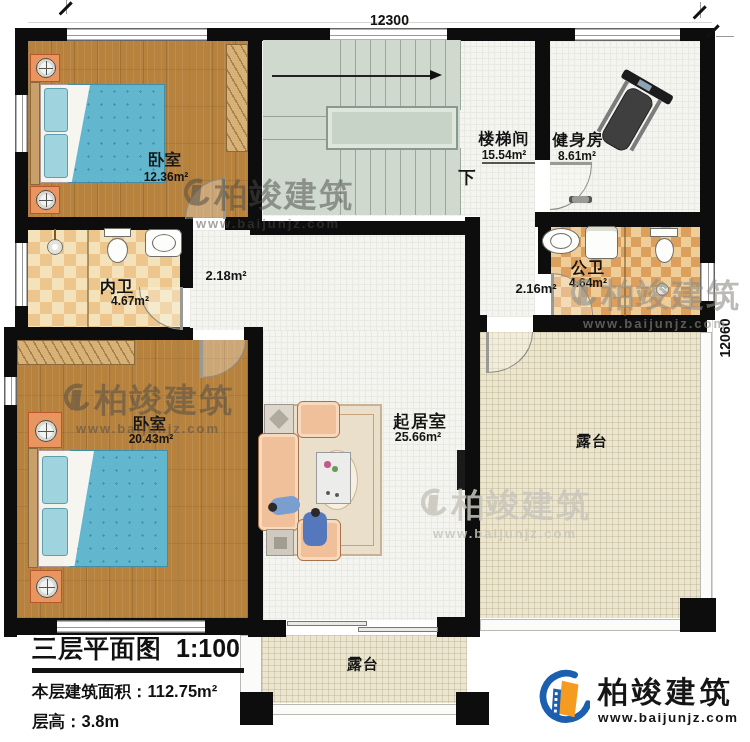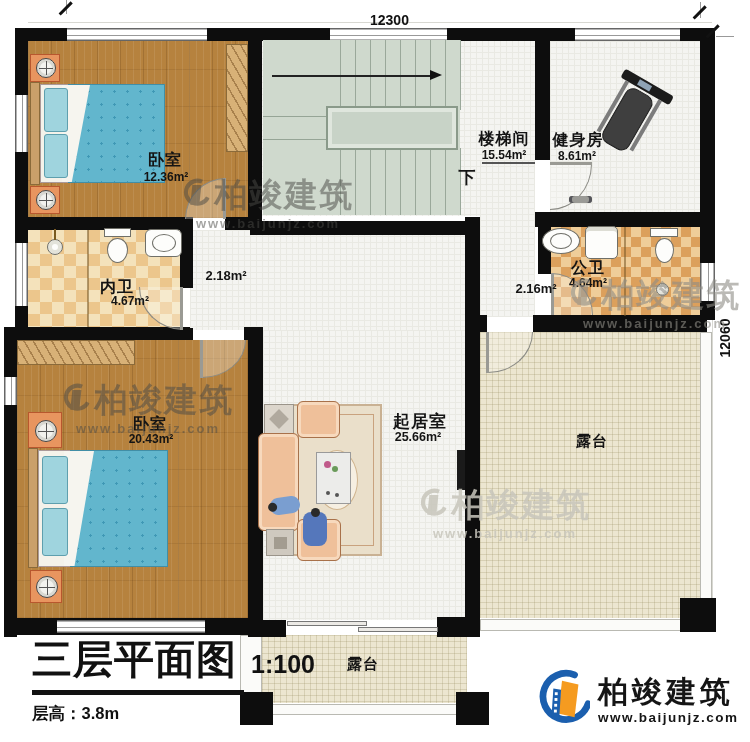--- a/index.html
+++ b/index.html
@@ -65,21 +65,21 @@
   .blanket{background-color:#62b6cd;background-image:radial-gradient(#3f98b5 1.2px,transparent 1.3px);
            background-size:13px 13px;border:1px solid #418ea6;box-sizing:border-box;}
   .fold{background:#f6f5ef;clip-path:polygon(0 0,100% 0,35% 100%,0 100%);}
   
   .wm{display:flex;flex-direction:column;align-items:center;transform:translate(-50%,-50%);
       pointer-events:none;}
   .wm-row{display:flex;align-items:center;gap:5px;}
   .wm-title{font-size:33px;font-weight:bold;letter-spacing:2px;white-space:nowrap;}
   .wm-url{font-size:13px;font-weight:bold;letter-spacing:2px;margin-top:-2px;white-space:nowrap;}
   
-  .tb-title{font-size:40px;font-weight:bold;color:#111;letter-spacing:1px;}
+  .tb-title{font-size:25px;font-weight:bold;color:#111;letter-spacing:1px;}
   .tb-scale{font-size:25px;font-weight:bold;color:#111;margin-left:14px;}
   .tb-bar{width:212px;height:5px;background:#111;margin-top:3px;}
   .tb-line{font-size:16.5px;font-weight:bold;color:#111;margin-top:8px;}
   
   .logo{display:flex;align-items:center;gap:8px;}
   .logo-company{font-size:30px;font-weight:bold;color:#151515;letter-spacing:4px;white-space:nowrap;line-height:1;}
   .logo-url{font-size:13.5px;font-weight:bold;color:#151515;letter-spacing:1.5px;white-space:nowrap;margin-top:3px;}
   .treads{background-image:repeating-linear-gradient(90deg,#9aa89a 0 1px,transparent 1px 15px);}
 </style>
 </head>
@@ -324,20 +324,23 @@
     <div class="wm-url">www.baijunjz.com</div>
   </div>
 
   <div class="abs" style="left:32px;top:632px;">
     <div style="display:flex;align-items:baseline;">
       <span class="tb-title">三层平面图</span>
       <span class="tb-scale">1:100</span>
     </div>
     <div class="tb-bar"></div>
     <div class="tb-line">
+      <span>本层建筑面积：</span><span>112.75m²</span>
+    </div>
+    <div class="tb-line">
       <span>层高：</span><span>3.8m</span>
     </div>
   </div>
 
   <div class="abs logo" style="left:536px;top:668px;">
     <span>
       <svg width="54" height="62" viewBox="0 0 56 62">
         <path d="M40 6 A24 24 0 1 0 54 36" fill="none" stroke="#1b5fae" stroke-width="7" stroke-linecap="round"></path>
         <path d="M27 12 L44 16 L40 50 L23 46 Z" fill="#f59b20"></path>
         <path d="M18 20 L26 21.5 L24 52 L16 50.5 Z" fill="#1b5fae"></path>

